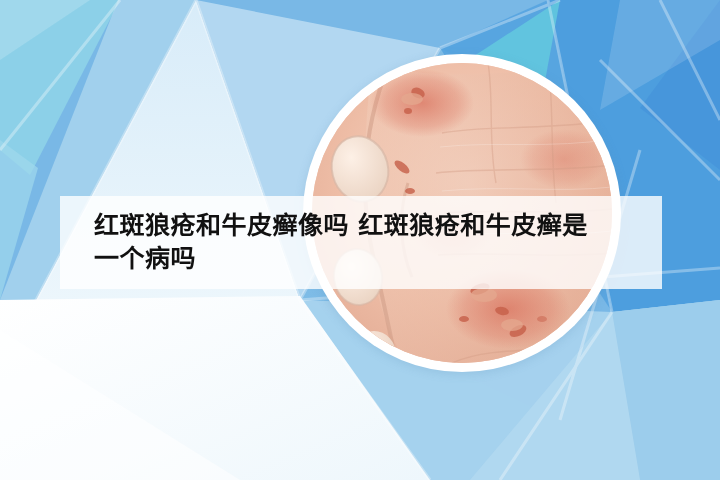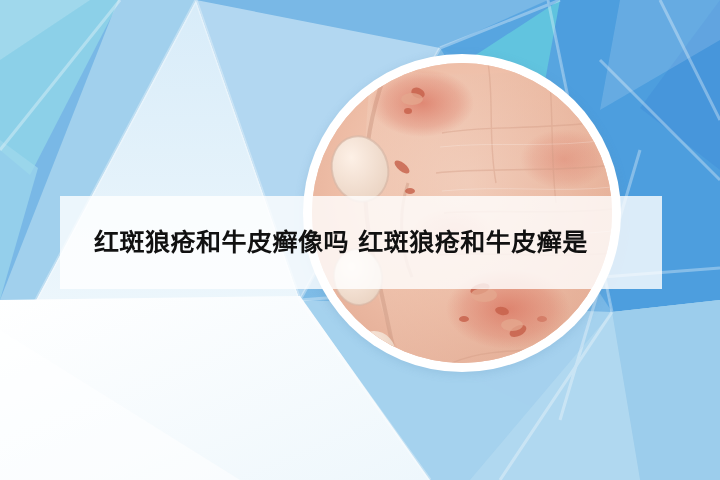--- a/index.html
+++ b/index.html
@@ -215,15 +215,16 @@
         </g>
 
         <rect x="0" y="0" width="300" height="300" fill="none"></rect>
       </svg>
     </div>
   </div>
 
   <div class="caption-band"></div>
   <div class="caption-text">
     <div class="caption-line">红斑狼疮和牛皮癣像吗 红斑狼疮和牛皮癣是</div>
+    <div class="caption-line">一个病吗</div>
   </div>
 
 </div>
 
 </body></html>

